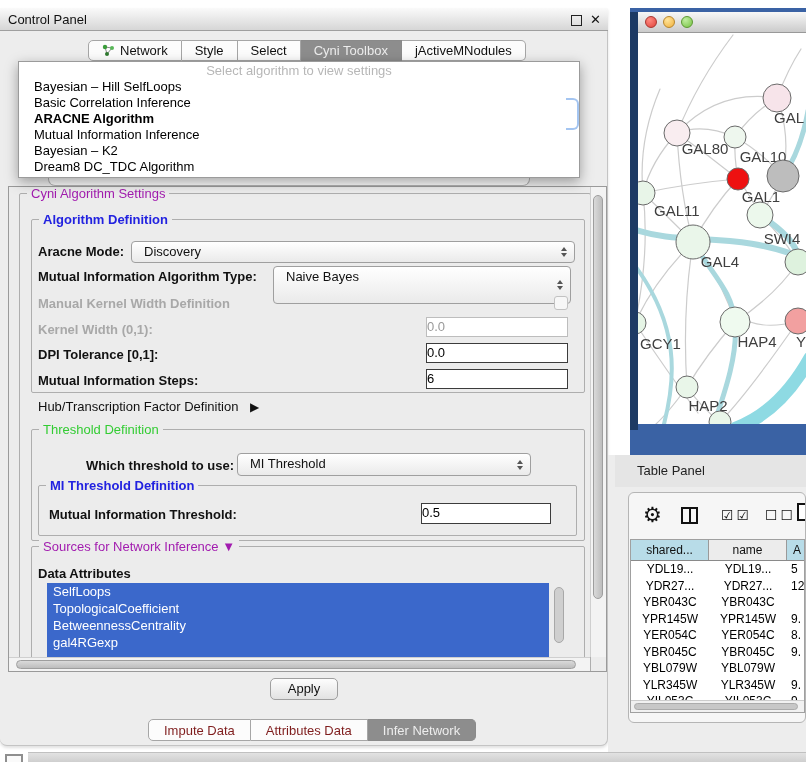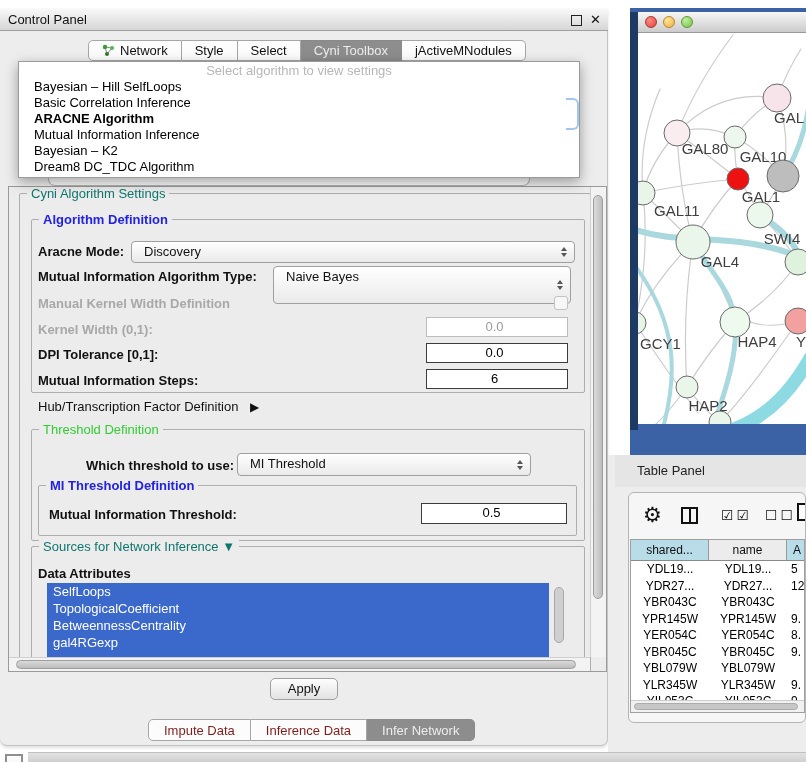--- a/index.html
+++ b/index.html
@@ -31,32 +31,32 @@
   .dd-item{height:16px;line-height:16px;padding-left:15px;font-size:13px;color:#000;white-space:nowrap}
   .dd-item.bold{font-weight:bold}
   .focus-frag{left:566px;top:98px;width:11px;height:28px;border:2px solid rgba(90,150,230,.55);
          border-left:none;border-radius:0 6px 6px 0;z-index:101}
   .sliver{left:48px;top:178px;width:482px;height:8px;background:#fbfbfb;border:1px solid #b3b3b3;
          border-top:none;border-radius:0 0 7px 7px;box-sizing:border-box}
 
   
   .pane{left:8px;top:186px;width:599px;height:486px;background:#ececec;border:1px solid #9a9a9a;box-sizing:border-box;overflow:hidden}
   .grp{position:absolute;border:1px solid #aeaeae;border-radius:2px}
-  .grp-title{position:absolute;top:-8px;left:7px;background:#ececec;padding:0 4px;font-size:13px;color:#0f766e;white-space:nowrap}
+  .grp-title{position:absolute;top:-8px;left:7px;background:#ececec;padding:0 4px;font-size:13px;color:#a21caf;white-space:nowrap}
   .grp-title.blue{color:#2222e0;font-weight:bold}
   .grp-title.green{color:#33cc33}
   .lbl{position:absolute;font-size:13px;font-weight:bold;color:#111;white-space:nowrap}
   .lbl.dis{color:#a8a8a8}
   .combo{position:absolute;background:linear-gradient(#ffffff,#eaeaea);border:1px solid #9f9f9f;border-radius:4px;
          font-size:13px;line-height:20px;padding-left:12px;box-sizing:border-box;color:#111}
   .combo .arrows{position:absolute;right:7px;top:50%;transform:translateY(-50%);display:flex;flex-direction:column;gap:2px}
   .tri-up{width:0;height:0;border-left:3.5px solid transparent;border-right:3.5px solid transparent;border-bottom:4px solid #555}
   .tri-dn{width:0;height:0;border-left:3.5px solid transparent;border-right:3.5px solid transparent;border-top:4px solid #555}
   .field{position:absolute;background:#fff;border:1px solid #3c3c3c;font-size:13px;line-height:18px;
-         text-align:center;padding-right:5px;box-sizing:border-box;color:#000}
+         text-align:left;padding-right:5px;box-sizing:border-box;color:#000}
   .field.dis{border-color:#bdbdbd;color:#9a9a9a}
   .checkbox{position:absolute;width:14px;height:14px;border:1px solid #c2c2c2;border-radius:3px;background:#f7f7f7;box-sizing:border-box}
   .hub-row{position:absolute;font-size:13px;color:#111;white-space:nowrap}
   .hub-row .gly{font-size:12px;margin-left:8px}
   .attr-list{position:absolute;background:#3b68cb;overflow:hidden}
   .attr-item{height:17px;line-height:17px;padding-left:6px;font-size:13px;color:#fff;white-space:nowrap}
   .list-thumb{position:absolute;width:10px;border-radius:5px;background:#cfcfcf;border:1px solid #a8a8a8;box-sizing:border-box}
   .vscroll{position:absolute;right:0;top:0;width:16px;height:470px;background:#f3f3f3;border-left:1px solid #cfcfcf;box-sizing:border-box}
   .vthumb{position:absolute;left:2px;top:8px;width:10px;height:404px;border-radius:6px;
           background:linear-gradient(90deg,#dadada,#bdbdbd);border:1px solid #9e9e9e;box-sizing:border-box}
@@ -229,21 +229,21 @@
         <span class="tri-up"></span>
         <span class="tri-dn"></span>
       </span>
   </div>
 
   <div class="grp" style="left:29px;top:298px;width:537px;height:49px">
     <span class="grp-title blue">MI Threshold Definition</span>
   </div>
 
   <span class="lbl" style="left:40px;top:320px">Mutual Information Threshold:</span>
-  <div class="field" style="left:412px;top:316px;width:146px;height:21px">
+  <div class="field" style="left:412px;top:316px;width:130px;height:21px">
     <span>0.5</span>
   </div>
 
   <div class="grp" style="left:22px;top:359px;width:552px;height:124px">
     <span class="grp-title">
       <span>Sources for Network Inference</span>
       <span>▼</span>
     </span>
   </div>
 
@@ -261,21 +261,21 @@
     </div>
   <div class="hscroll">
       <div class="hthumb"></div>
     </div>
 </div>
 
 <div class="abs apply-btn">Apply</div>
 
 <div class="abs btabs">
   <div class="btab">Impute Data</div>
-  <div class="btab">Inference Data</div>
+  <div class="btab">Attributes Data</div>
   <div class="btab sel">Infer Network</div>
 </div>
 
 <div class="abs desktop"></div>
 <div class="abs win-shadow"></div>
 
 <div class="abs net-win">
   <div class="net-titlebar">
     <span class="tl r"></span>
     <span class="tl y"></span>

